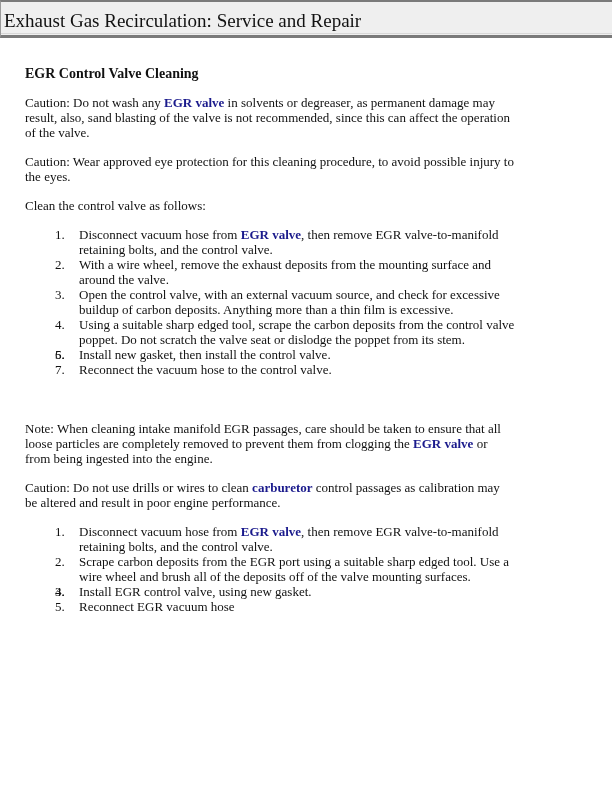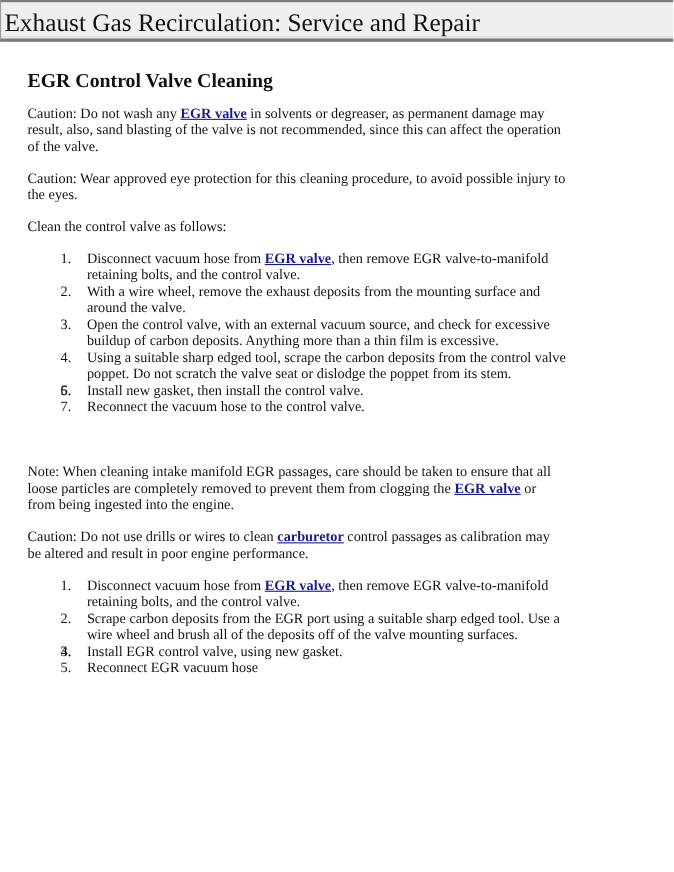--- a/index.html
+++ b/index.html
@@ -32,48 +32,47 @@
       position: absolute;
       left: 0; right: 0;
       bottom: 1px;
       height: 1px;
       background: #d8d8d8;
     }
     .title-text {
       position: absolute;
       left: 3px;
       top: 8px;
-      font-size: 23px;
+      font-size: 19px;
       line-height: 22px;
       color: #111111;
       white-space: nowrap;
     }
     .content {
       position: absolute;
       left: 25px;
       top: 66px;
       width: 490px;
       font-size: 13px;
       line-height: 15px;
     }
     .section-heading {
       font-weight: bold;
       margin: 0 0 14px 0;
-      font-size: 18px;
+      font-size: 14px;
     }
     p {
       margin: 0 0 14px 0;
     }
     .label {
       font-weight: normal;
     }
     a.link {
       color: #1a1a8c;
       font-weight: bold;
-      text-decoration: underline;
       cursor: pointer;
     }
     ol {
       margin: 0 0 0 0;
       padding: 0;
       list-style: none;
     }
     ol li {
       position: relative;
       padding-left: 54px;

